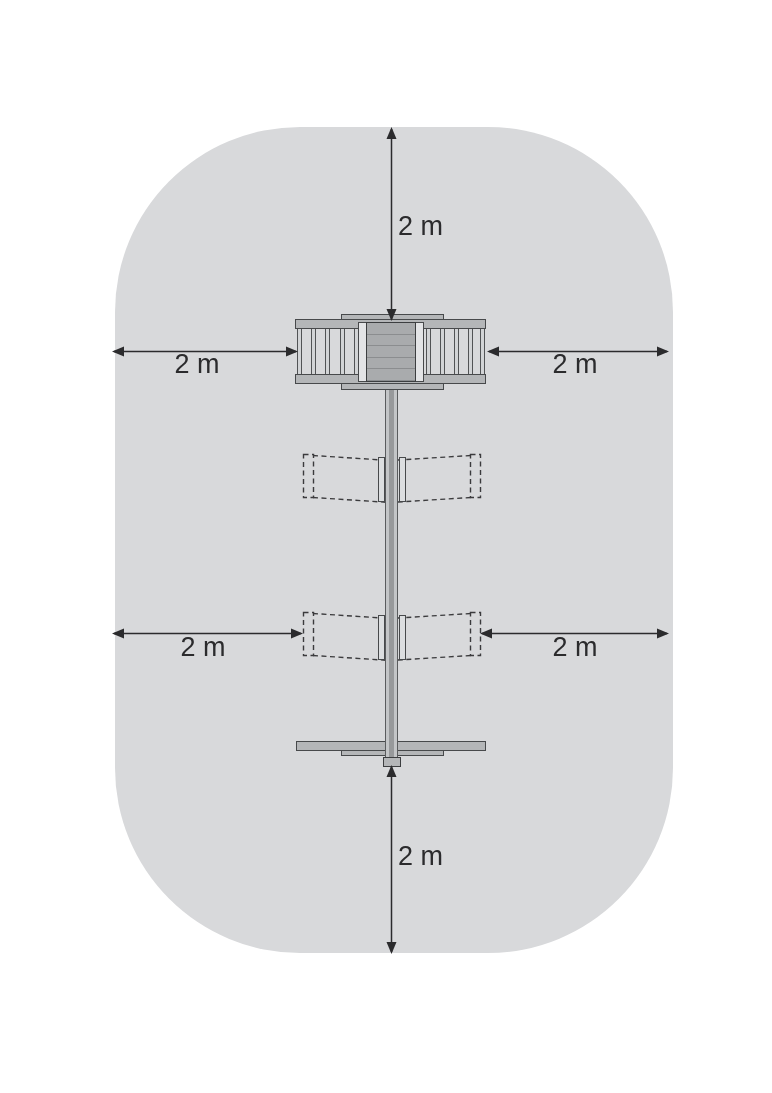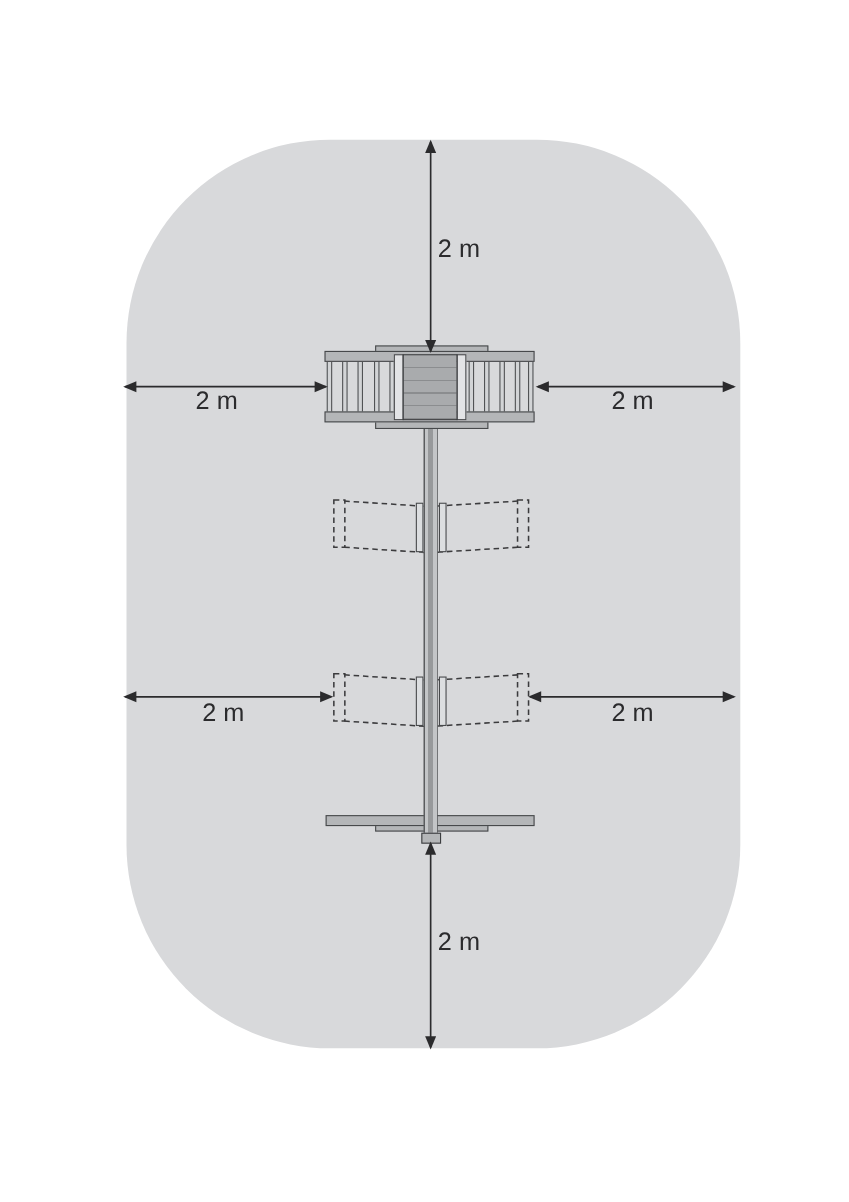--- a/index.html
+++ b/index.html
@@ -83,21 +83,21 @@
     z-index: 6;
   }
   .b1-left  { left: 378px; top: 457px; }
   .b1-right { left: 399px; top: 457px; }
   .b2-left  { left: 378px; top: 615px; }
   .b2-right { left: 399px; top: 615px; }
 
   
   .dim-label {
     position: absolute;
-    font-size: 23px;
+    font-size: 27px;
     line-height: 26px;
     color: #2b2b2d;
     white-space: nowrap;
     z-index: 11;
   }
   .centered { transform: translateX(-50%); }
   .lbl-top         { left: 398px; top: 213px; }
   .lbl-bottom      { left: 398px; top: 843px; }
   .lbl-left-upper  { left: 197px; top: 351px; }
   .lbl-right-upper { left: 575px; top: 351px; }

